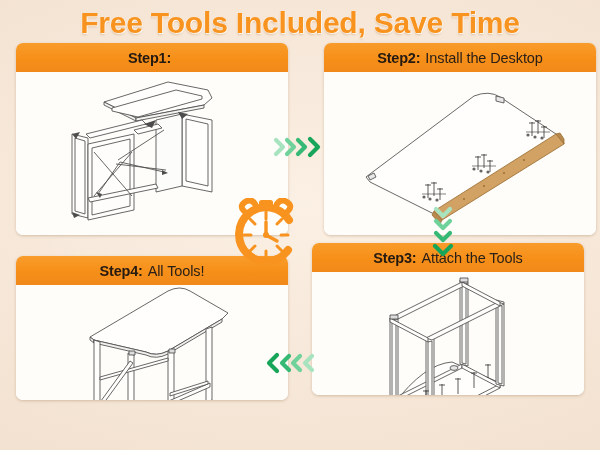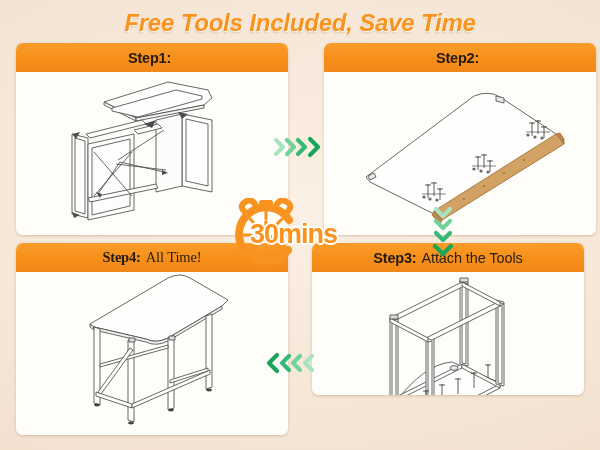--- a/index.html
+++ b/index.html
@@ -27,42 +27,41 @@
     position: absolute;
     top: 6px;
     left: 0;
     width: 600px;
     text-align: center;
     height: 34px;
     line-height: 34px;
   }
   .title {
     display: inline-block;
-    font-size: 24px;
+    font-size: 30px;
     font-weight: bold;
-    font-style: italic;
     color: #f7931e;
     letter-spacing: -0.2px;
     text-shadow:
       1px 1px 0 #fdf4e9,
       -0.5px -0.5px 0 #fdf4e9,
       0 2px 2px rgba(180,120,60,0.28);
   }
 
   
   .panel {
     position: absolute;
     background: #fffdfa;
     border-radius: 7px;
     box-shadow: 0 1px 3px rgba(140,100,60,0.33);
     overflow: hidden;
   }
   .p1 { left: 16px;  top: 43px;  width: 272px; height: 192px; }
   .p2 { left: 324px; top: 43px;  width: 272px; height: 192px; }
-  .p4 { left: 16px;  top: 243px; width: 272px; height: 192px; font-family: Liberation Serif, serif; }
+  .p4 { left: 16px;  top: 256px; width: 272px; height: 144px; }
   .p3 { left: 312px; top: 243px; width: 272px; height: 152px; }
 
   .panel-head {
     height: 29px;
     background: linear-gradient(180deg, #f99c2b 0%, #f68f18 55%, #f0891a 100%);
     display: flex;
     align-items: center;
     justify-content: center;
     color: #2e2218;
     font-size: 14.5px;
@@ -192,20 +191,21 @@
         <path d="M80 120 L86 122 L84 126 Z" fill="#4d4d4d" stroke="none"></path>
         <line x1="104" y1="90" x2="148" y2="100"></line>
         <path d="M146 98 L152 101 L146 103 Z" fill="#4d4d4d" stroke="none"></path>
       </svg>
     </div>
   </div>
 
   <div class="panel p2">
     <div class="panel-head">
       <span class="step-no">Step2:</span>
+      <span class="step-label">Install the Desktop</span>
     </div>
     <div class="panel-body">
       <svg width="272" height="163" viewBox="0 0 272 163" fill="none" stroke="#4d4d4d" stroke-width="0.85" stroke-linejoin="round">
 
         <path d="M42 105 L150 24 Q165 18 176 25 L232 62 L236 66 L128 140 Q118 146 108 141 L46 110 Z" fill="#fffefc"></path>
 
         <path d="M110 139 L232 62 L238 66 L240 72 L118 148 Z" fill="#d2a164" stroke="#9d7338"></path>
         <path d="M110 139 L118 148 L116 152 L108 143 Z" fill="#b98a50" stroke="#9d7338"></path>
         <path d="M232 62 L240 72 L240 67 L236 61 Z" fill="#b98a50" stroke="#9d7338"></path>
 
@@ -255,21 +255,21 @@
             <circle cx="218" cy="66" r="1.6" fill="#666" stroke="none"></circle>
           </g>
         </g>
       </svg>
     </div>
   </div>
 
   <div class="panel p4">
     <div class="panel-head">
       <span class="step-no">Step4:</span>
-      <span class="step-label">All Time!</span>
+      <span class="step-label">All Tools!</span>
     </div>
     <div class="panel-body">
       <svg width="272" height="163" viewBox="0 0 272 163" fill="none" stroke="#4d4d4d" stroke-width="0.85" stroke-linejoin="round">
 
         <path d="M74 52 L152 6 Q164 0 174 6 L212 28 L206 34 L152 66 Q140 72 130 67 L78 55 Z" fill="#fffefc"></path>
         <path d="M74 52 L78 55 L78 58 L74 55 Z" fill="#eee"></path>
         <path d="M78 55 L130 67 Q140 72 152 66 L206 34 L206 37 L152 69 Q140 75 130 70 L78 58 Z" fill="#f0efed"></path>
 
         <path d="M78 55 L84 57 L84 133 L78 131 Z" fill="#fffefc"></path>
 
@@ -408,16 +408,15 @@
         <line x1="20" y1="53" x2="25" y2="48"></line>
         <line x1="52" y1="53" x2="47" y2="48"></line>
       </g>
 
       <g stroke="#f7931e" stroke-width="3.4" stroke-linecap="round">
         <line x1="36" y1="37" x2="36" y2="24"></line>
         <line x1="36" y1="37" x2="47" y2="43"></line>
       </g>
       <circle cx="36" cy="37" r="3" fill="#f7931e"></circle>
     </svg>
-    <div class="mins">30mins</div>
   </div>
 
 </div>
 
 </body></html>

